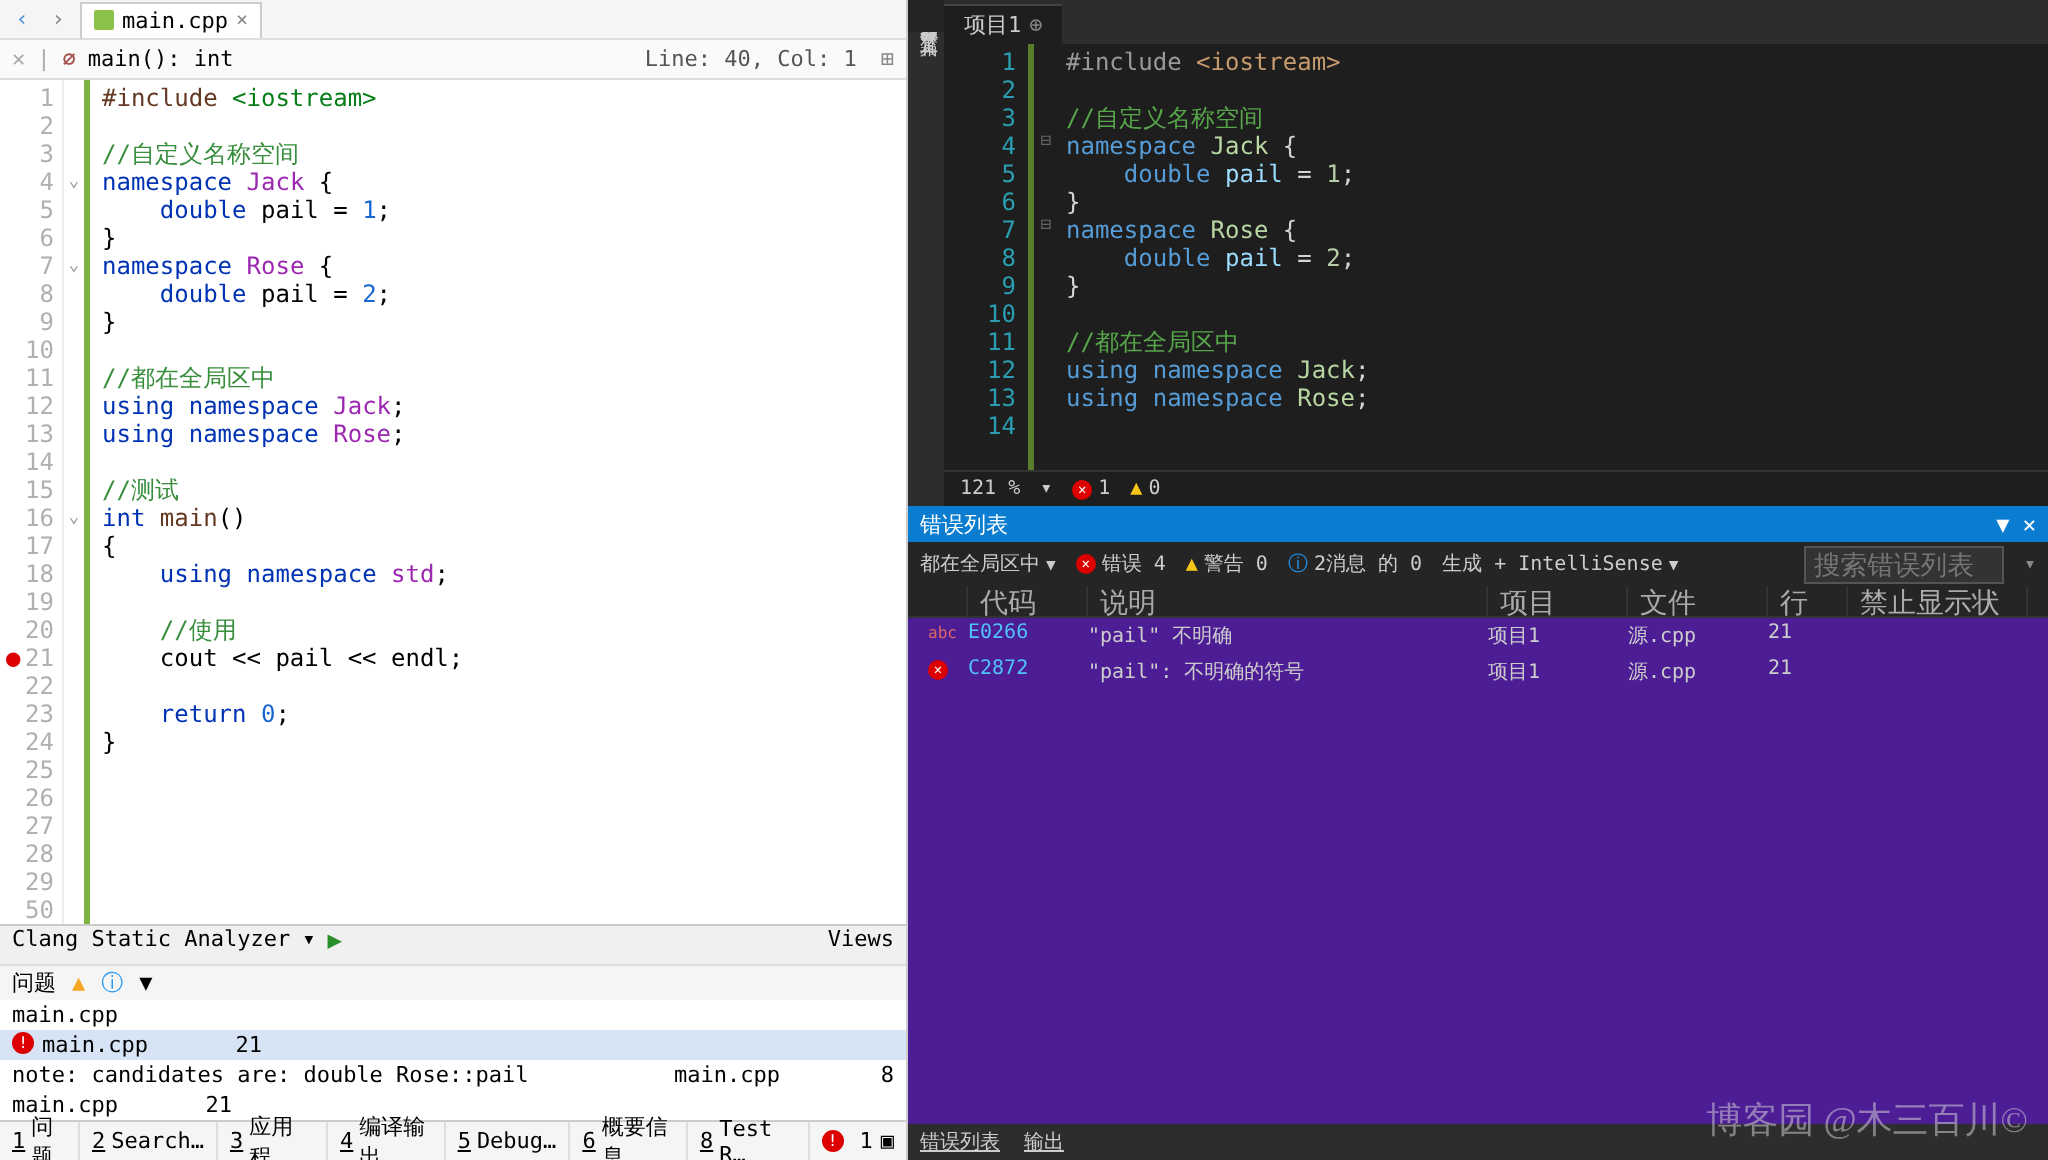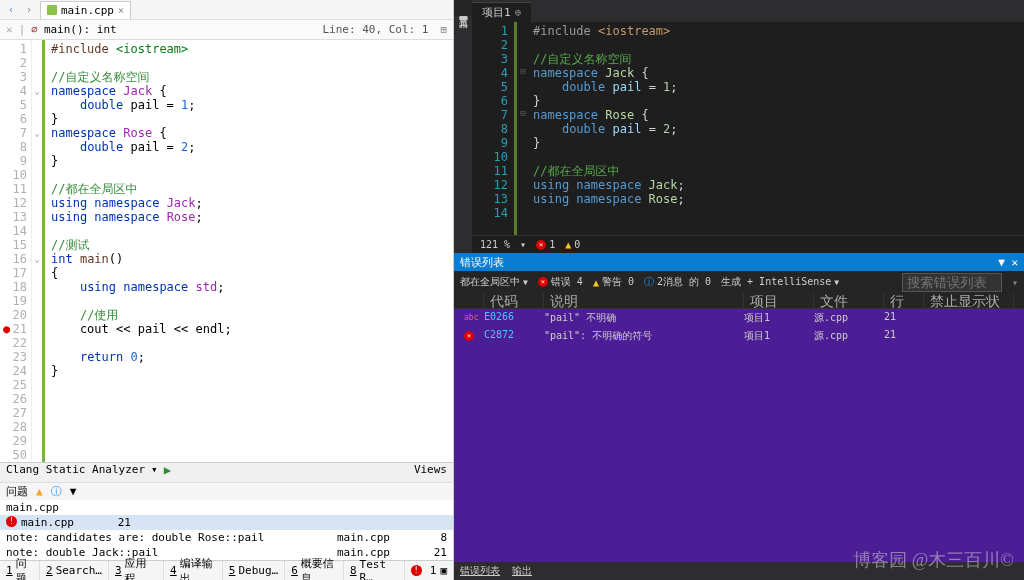--- a/index.html
+++ b/index.html
@@ -203,21 +203,20 @@
         <span class="err-circle">!</span>
         <span class="prob-file">main.cpp</span>
         <span class="prob-ln">21</span>
       </div>
       <div class="prob-row">
         <span class="prob-msg">note:        candidates are: double Rose::pail</span>
         <span class="prob-file">main.cpp</span>
         <span class="prob-ln">8</span>
       </div>
       <div class="prob-row">
-        <span class="prob-msg">note:        double Jack::pail</span>
         <span class="prob-file">main.cpp</span>
         <span class="prob-ln">21</span>
       </div>
     </div>
   <div class="bottom-tabs" id="bt">
       <div class="btab"><span class="n">1</span> 问题</div>
       <div class="btab"><span class="n">2</span> Search…</div>
       <div class="btab"><span class="n">3</span> 应用程…</div>
       <div class="btab"><span class="n">4</span> 编译输出</div>
       <div class="btab"><span class="n">5</span> Debug…</div>

